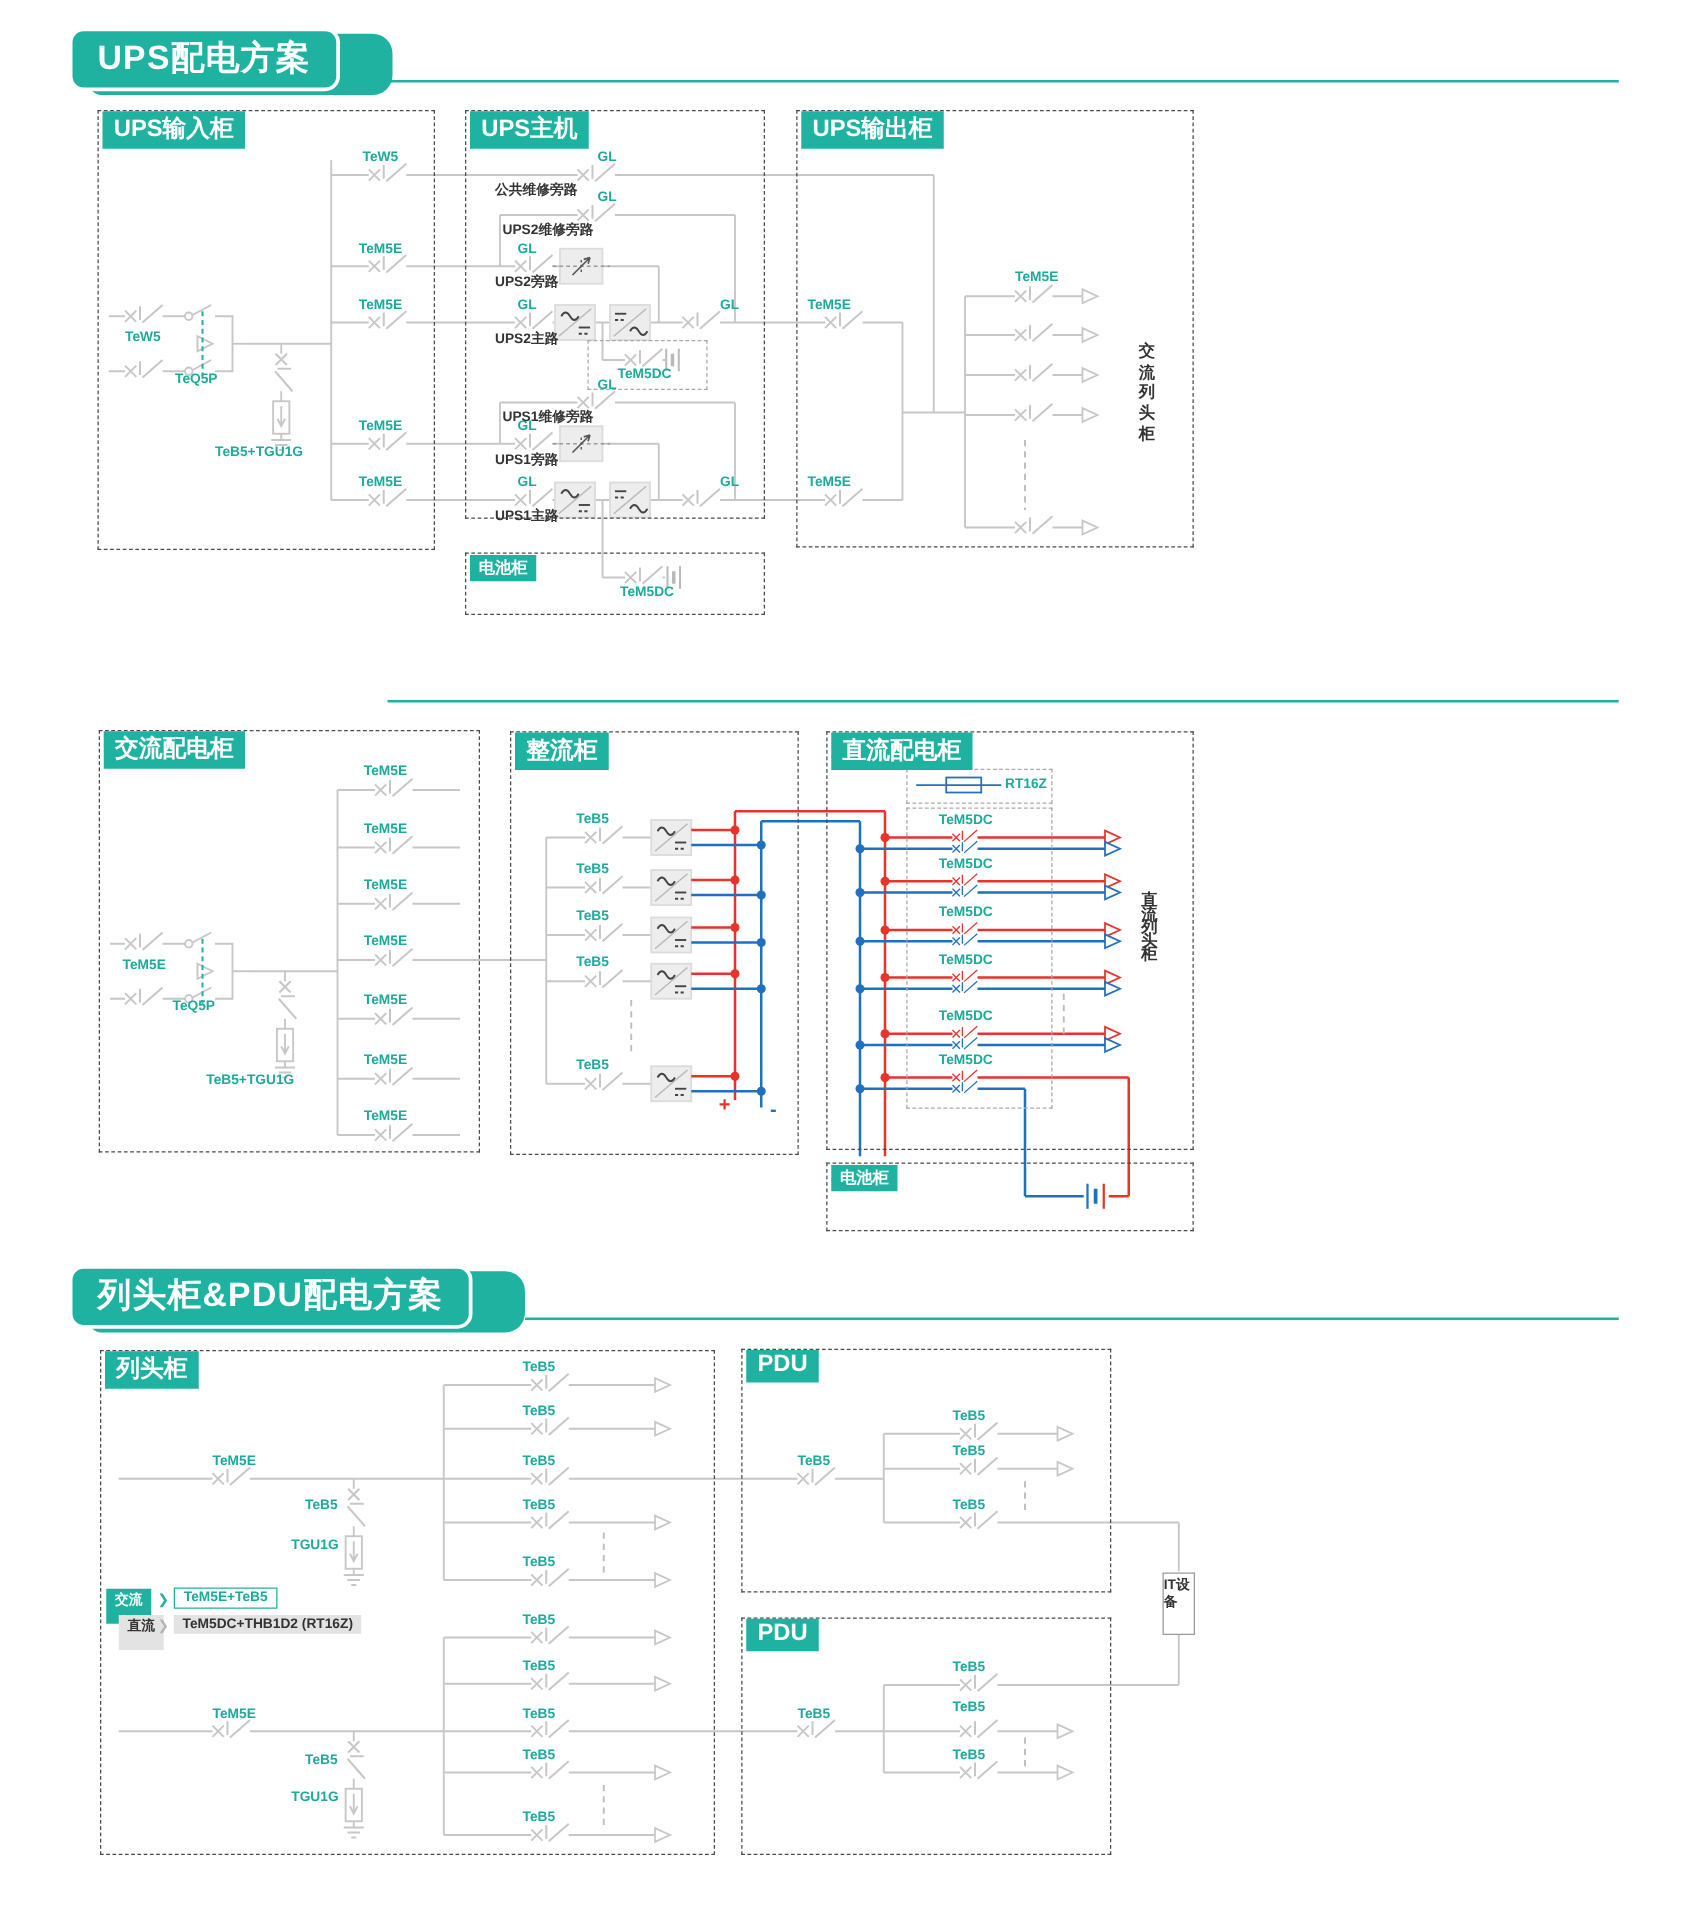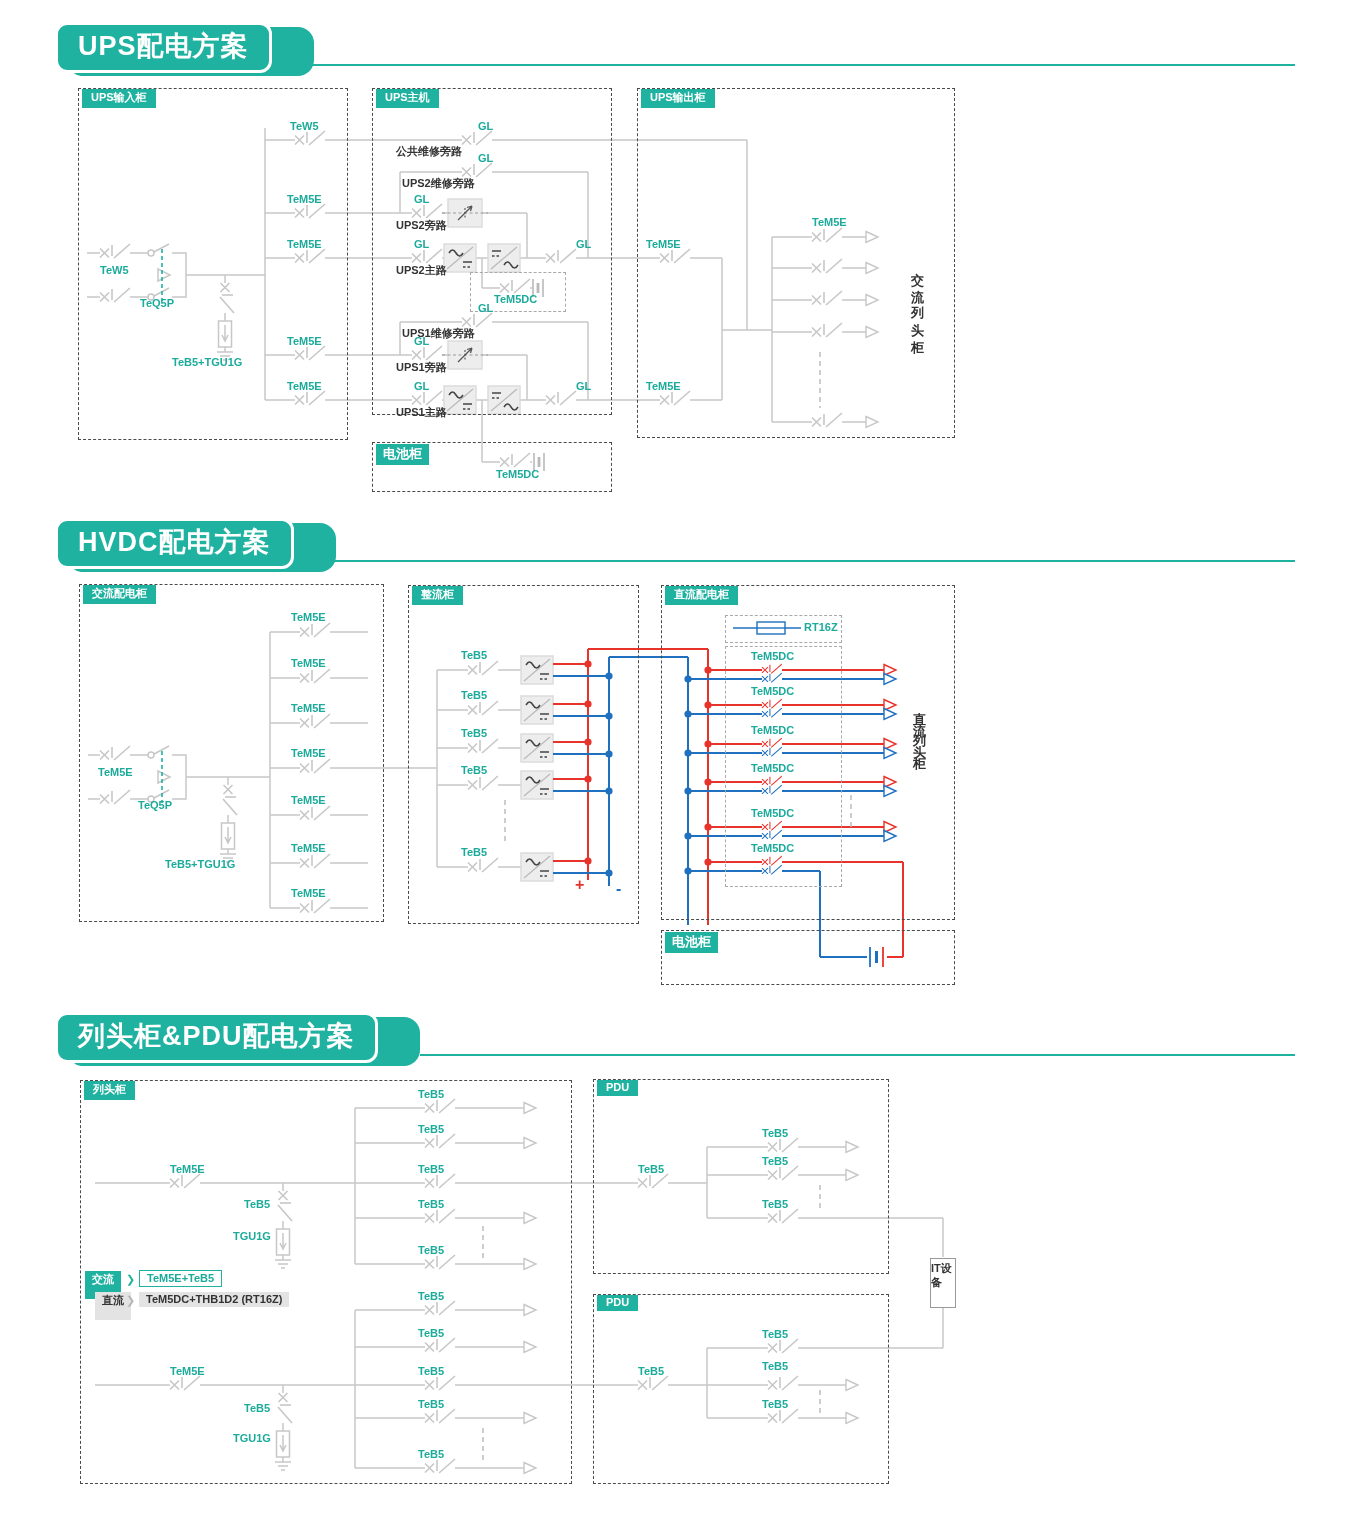--- a/index.html
+++ b/index.html
@@ -10,21 +10,21 @@
   .sec-title{position:absolute;z-index:5;}
   .sec-title .tab{position:absolute;left:16px;top:5px;right:-42px;bottom:-3px;
                   background:#20b2a0;border-radius:0 16px 16px 10px;}
   .sec-title .main{position:relative;display:inline-block;background:#20b2a0;color:#fff;
                    font-size:27px;font-weight:bold;padding:3px 20px 6px;border-radius:12px;
                    border:3px solid #fff;letter-spacing:1px;}
   .sec-line{position:absolute;height:2px;background:#20b2a0;z-index:1;}
   
   .box{position:absolute;border:1px dashed #4a4a4a;z-index:2;}
   .ibox{position:absolute;border:1px dashed #a9a9a9;z-index:2;}
-  .badge{position:absolute;background:#20b2a0;color:#fff;font-weight:bold;font-size:11px;
+  .badge{position:absolute;background:#20b2a0;color:#fff;font-weight:bold;font-size:19px;
          padding:1px 9px 3px;z-index:6;white-space:nowrap;}
   .badge.sm{font-size:13px;padding:1px 7px 2px;}
   
   .dlbl{position:absolute;font-size:11px;font-weight:bold;color:#1cab9b;z-index:4;white-space:nowrap;}
   .note{position:absolute;font-size:11px;font-weight:600;color:#333;z-index:4;white-space:nowrap;}
   .plus{position:absolute;font-size:16px;font-weight:bold;color:#e8332b;z-index:4;}
   .minus{position:absolute;font-size:16px;font-weight:bold;color:#2070c0;z-index:4;}
   .vdest{position:absolute;writing-mode:vertical-rl;text-orientation:upright;
          font-size:13px;font-weight:600;color:#333;z-index:4;}
   .itbox{position:absolute;width:24px;height:46px;border:1px solid #999;background:#fff;
@@ -333,24 +333,20 @@
   <line x1="820" y1="1390" x2="820" y2="1414" stroke="#bdbdbd" stroke-dasharray="5,4"></line>
 </g>
 </svg>
 
 <div class="sec-title" style="left:55px;top:22px;">
   <div class="tab"></div>
   <div class="main">UPS配电方案</div>
 </div>
 <div class="sec-line" style="left:300px;top:64px;width:995px;"></div>
 
-<div class="sec-title" style="left:55px;top:518px;">
-  <div class="tab"></div>
-  <div class="main">HVDC配电方案</div>
-</div>
 <div class="sec-line" style="left:310px;top:560px;width:985px;"></div>
 
 <div class="sec-title" style="left:55px;top:1012px;">
   <div class="tab"></div>
   <div class="main">列头柜&amp;PDU配电方案</div>
 </div>
 <div class="sec-line" style="left:420px;top:1054px;width:875px;"></div>
 
 <div class="box" style="left:78px;top:88px;width:268px;height:350px;"></div>
 <div class="badge" style="left:82px;top:89px;">UPS输入柜</div>

